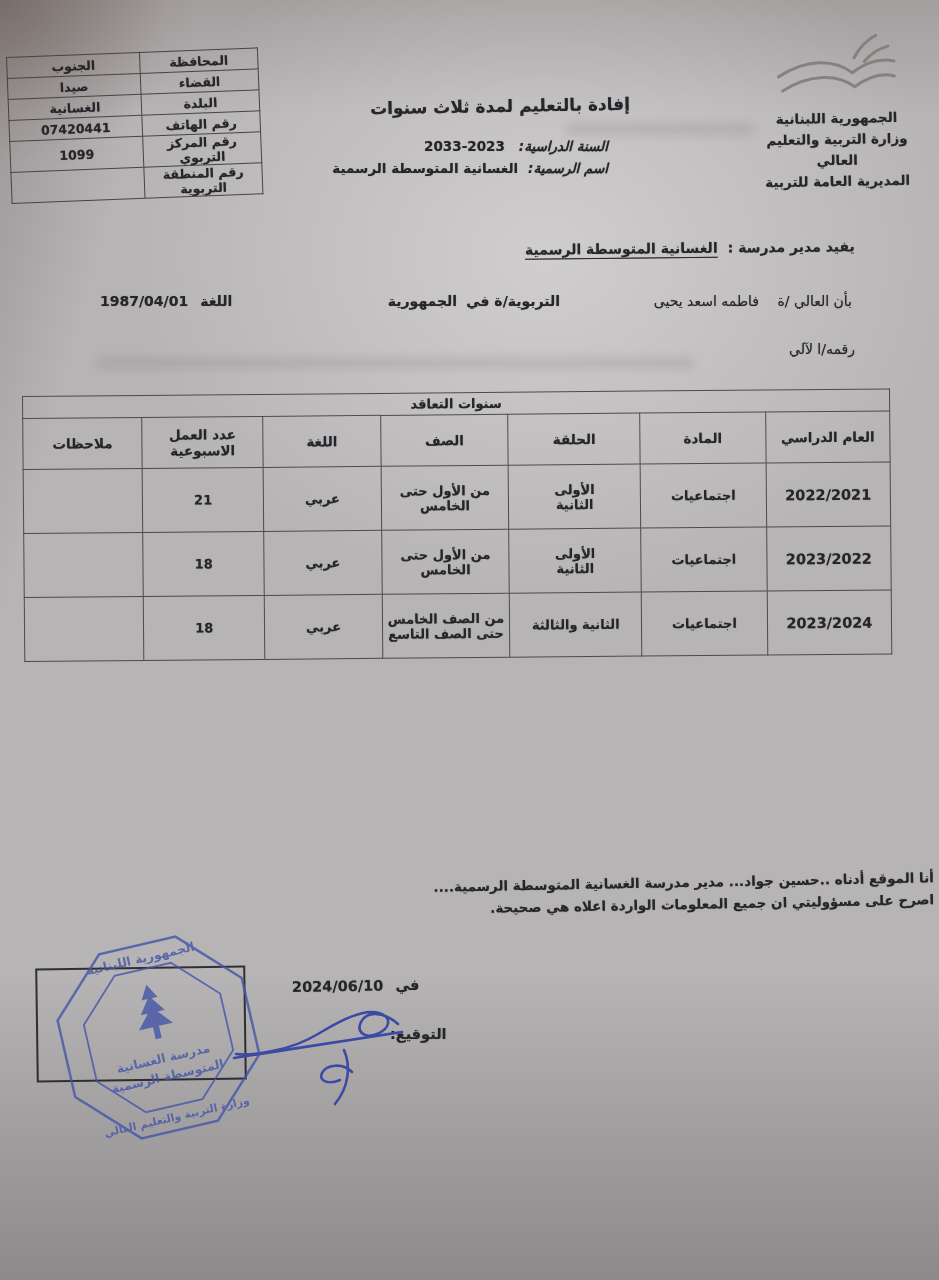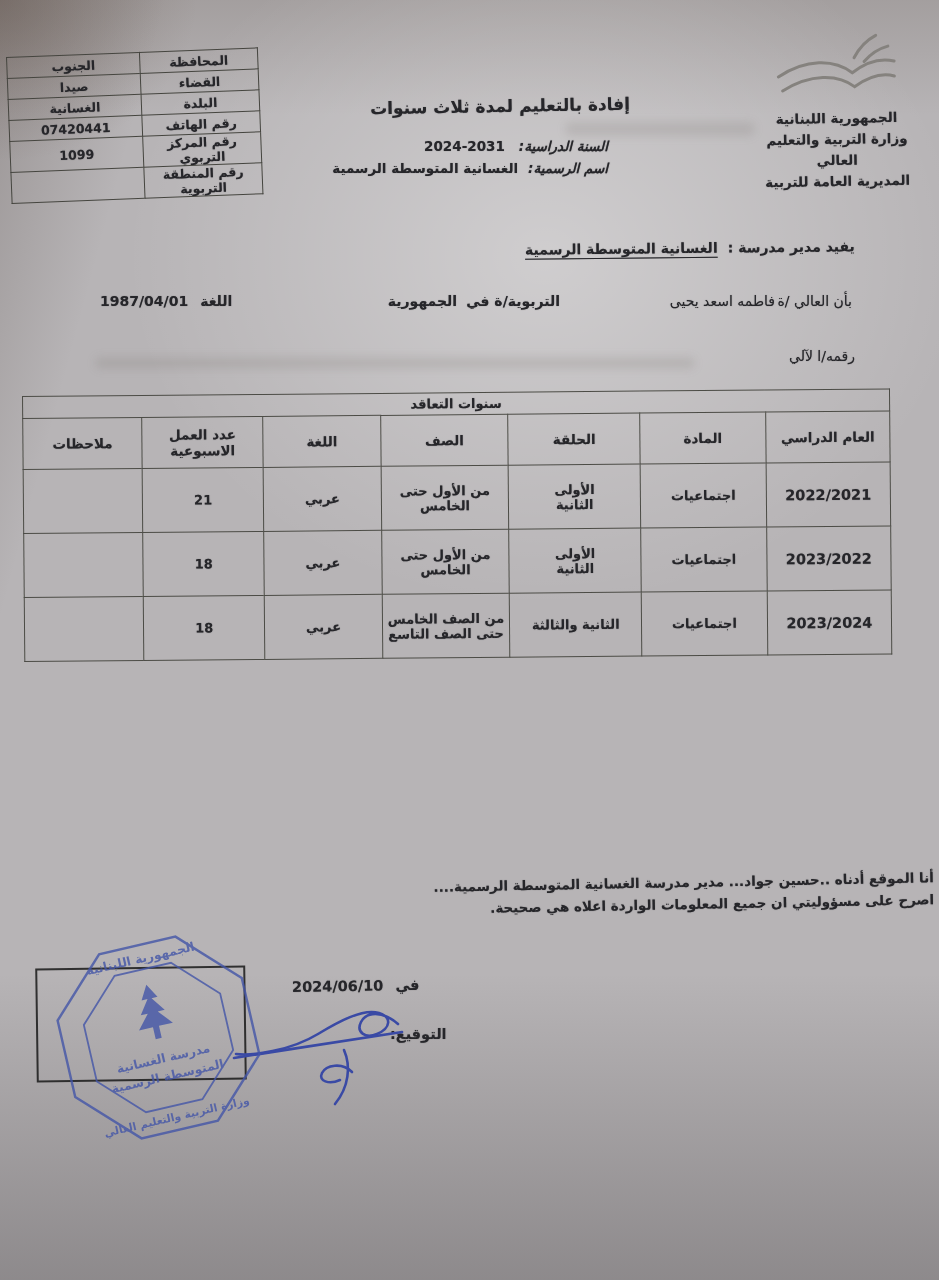--- a/index.html
+++ b/index.html
@@ -126,46 +126,46 @@
       </g>
     </svg>
     <div class="line soft">الجمهورية اللبنانية</div>
     <div class="line soft">وزارة التربية والتعليم العالي</div>
     <div class="line soft">المديرية العامة للتربية</div>
   </div>
 
   <div class="abs title soft">إفادة بالتعليم لمدة ثلاث سنوات</div>
   <div class="abs meta-line" style="top:138px;right:331px;">
     <span class="lab soft">السنة الدراسية:</span>
-    <span class="soft">2024-2031</span>
+    <span class="soft">2033-2023</span>
   </div>
   <div class="abs meta-line" style="top:160px;right:331px;gap:10px;">
     <span class="lab soft">اسم الرسمية:</span>
     <span class="soft">الغسانية المتوسطة الرسمية</span>
   </div>
 
   <div class="abs st" style="top:240px;right:84px;display:flex;gap:10px;transform:rotate(-0.6deg);">
     <span class="lab soft">يفيد مدير مدرسة :</span>
     <span class="val u soft">الغسانية المتوسطة الرسمية</span>
   </div>
 
   <div class="abs" style="top:293px;left:0;width:939px;height:24px;">
     <span class="abs st lab soft" style="right:87px;top:0;">بأن العالي /ة</span>
-    <span class="abs st val soft" style="right:164px;top:0;">فاطمه اسعد يحيى</span>
+    <span class="abs st val soft" style="right:180px;top:0;">فاطمه اسعد يحيى</span>
     <span class="abs st" style="right:379px;top:0;display:flex;gap:9px;">
       <span class="lab soft">التربوية/ة في</span>
       <span class="val soft">الجمهورية</span>
     </span>
     <span class="abs st" style="left:100px;top:0;display:flex;gap:12px;">
       <span class="lab soft">اللغة</span>
       <span class="val soft">1987/04/01</span>
     </span>
   </div>
 
-  <div class="abs st lab soft" style="top:348px;right:84px;">رقمه/ا لآلي</div>
+  <div class="abs st lab soft" style="top:341px;right:84px;">رقمه/ا لآلي</div>
 
   <table class="ctable abs">
     <tbody>
       <tr class="trow">
         <td colspan="7" class="soft">سنوات التعاقد</td>
       </tr>
       <tr class="hrow">
         <th style="width:120px;" class="soft">العام الدراسي</th>
         <th style="width:125px;" class="soft">المادة</th>
         <th style="width:135px;" class="soft">الحلقة</th>

